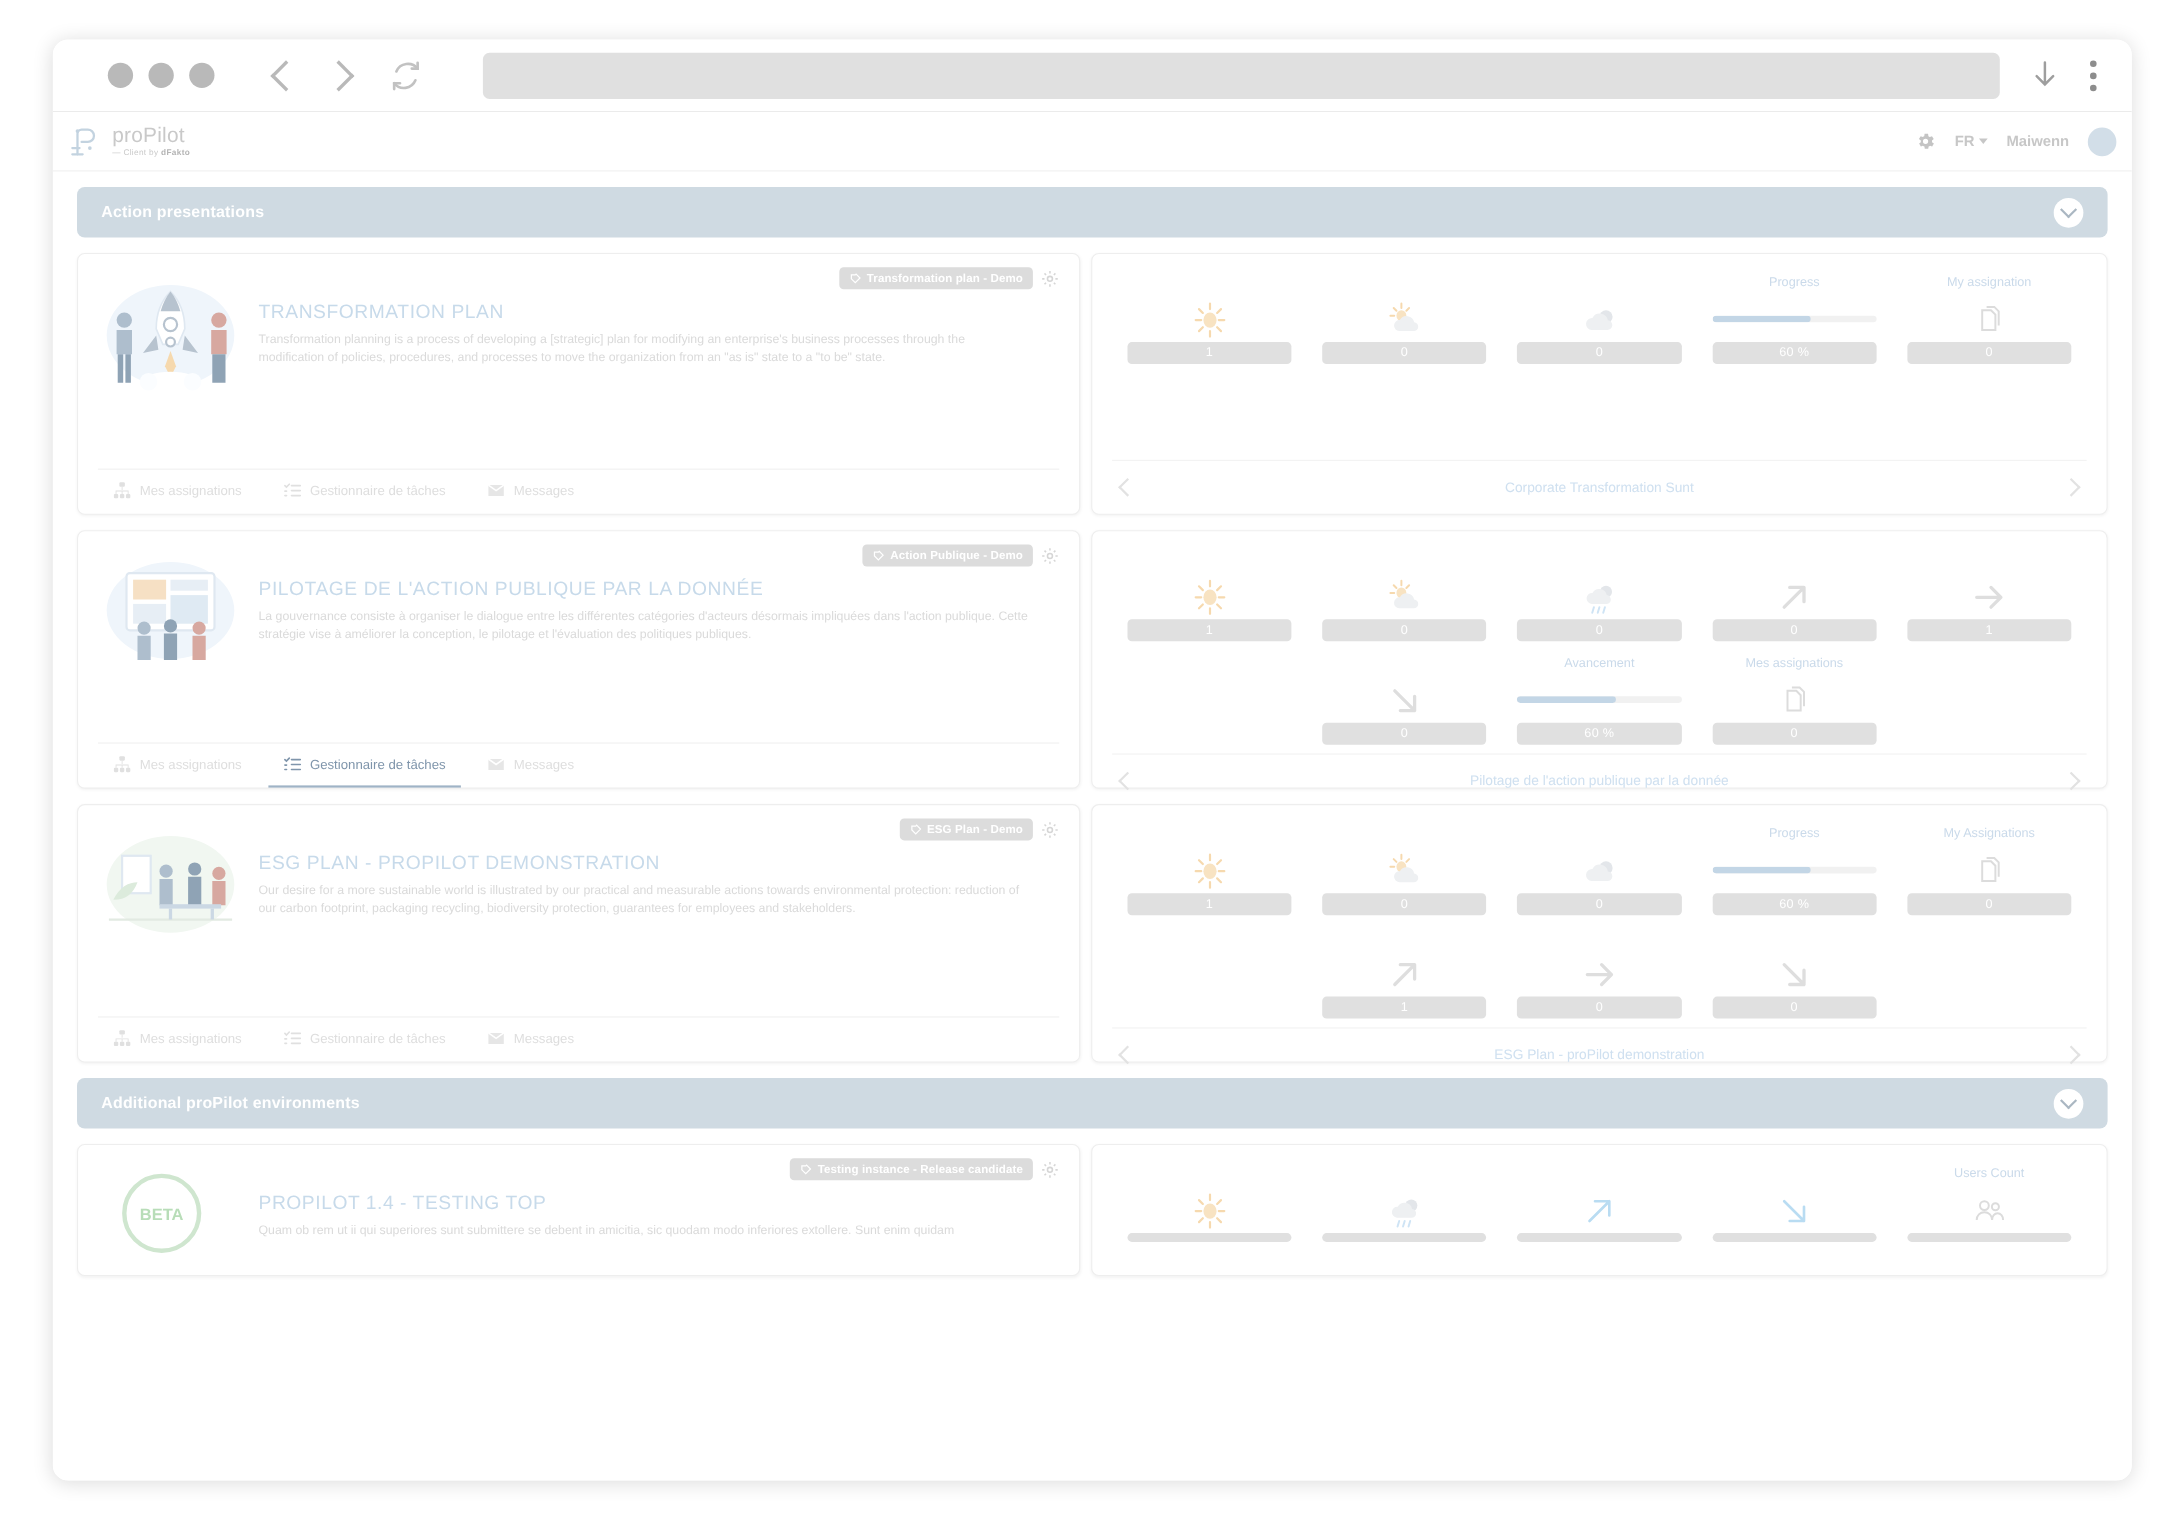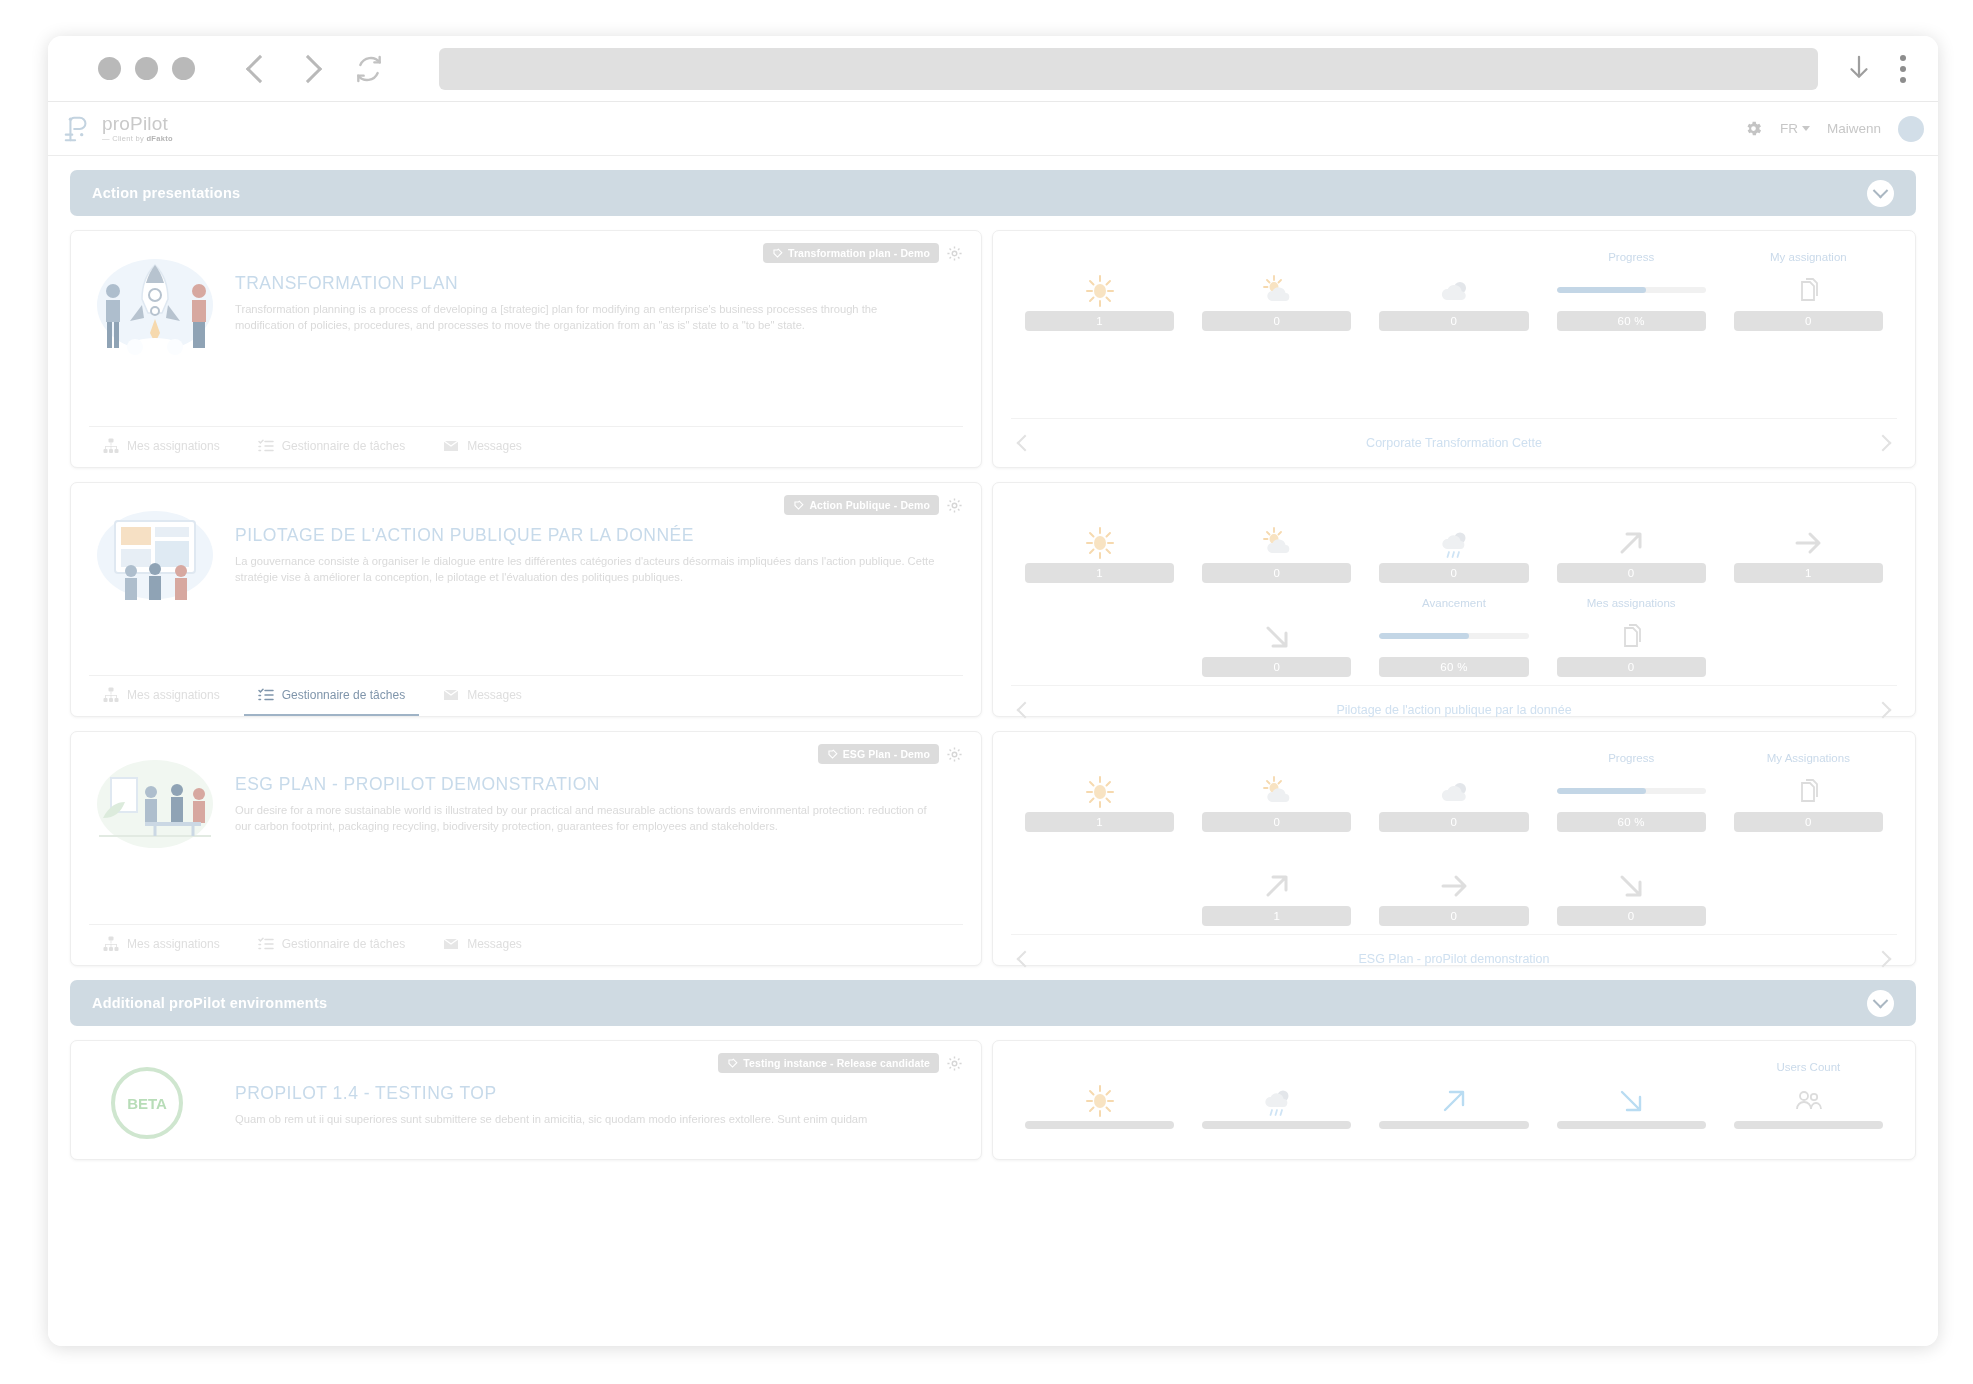--- a/index.html
+++ b/index.html
@@ -45,21 +45,21 @@
   .app-header {
     height:54px; display:flex; align-items:center; justify-content:space-between;
     padding:0 14px; border-bottom:1px solid #ececec; background:#fff;
   }
   .brand { display:flex; align-items:center; gap:10px; }
   .brand-mark { width:30px; height:30px; color:#c3d3e0; }
   .brand-text { line-height:1; }
   .brand-name { font-size:19px; color:#c9c9c9; letter-spacing:.2px;}
   .brand-sub { font-size:7.5px; color:#c9c9c9; margin-top:2px; letter-spacing:.3px;}
   .brand-sub b { color:#b4b4b4; }
-  .hdr-right { display:flex; align-items:center; gap:17px; color:#c7c7c7; font-size:13.5px;}
+  .hdr-right { display:flex; align-items:center; gap:17px; color:#c7c7c7; font-size:13.5px;font-weight:bold;}
   .gear { width:19px;height:19px; color:#c4c4c4;}
   .lang { display:flex;align-items:center; gap:4px; }
   .caret-sm { width:0;height:0;border-left:4px solid transparent;border-right:4px solid transparent;border-top:5px solid #c7c7c7;}
   .avatar { width:26px;height:26px;border-radius:50%;background:#d2dee8; display:block;}
 
   
   .page { padding:14px 22px 0 22px; background:#fff; height:calc(100% - 120px); overflow:hidden;}
 
   .section-bar {
     background:#cfdae2; border-radius:7px; height:46px;
@@ -347,21 +347,21 @@
                 <svg viewBox="0 0 38 38" fill="none" stroke="#dcdcdc" stroke-width="1.8">
                     <path d="M13 10h8l4 4v14h-12z"></path>
                     <path d="M17 7h7l4 4v13"></path>
                   </svg>
               </div>
               <div class="kpi-val">0</div>
             </div>
           </div>
           <div class="card-foot">
             <span class="foot-chev foot-prev"></span>
-            <span class="foot-title">Corporate Transformation Cette</span>
+            <span class="foot-title">Corporate Transformation Sunt</span>
             <span class="foot-chev foot-next"></span>
           </div>
         </div>
       </div>
 
       <div class="proj-row">
         <div class="card card-left h-tall-2">
           <div class="left-top">
             <span class="illus">
               <svg viewBox="0 0 132 112">

